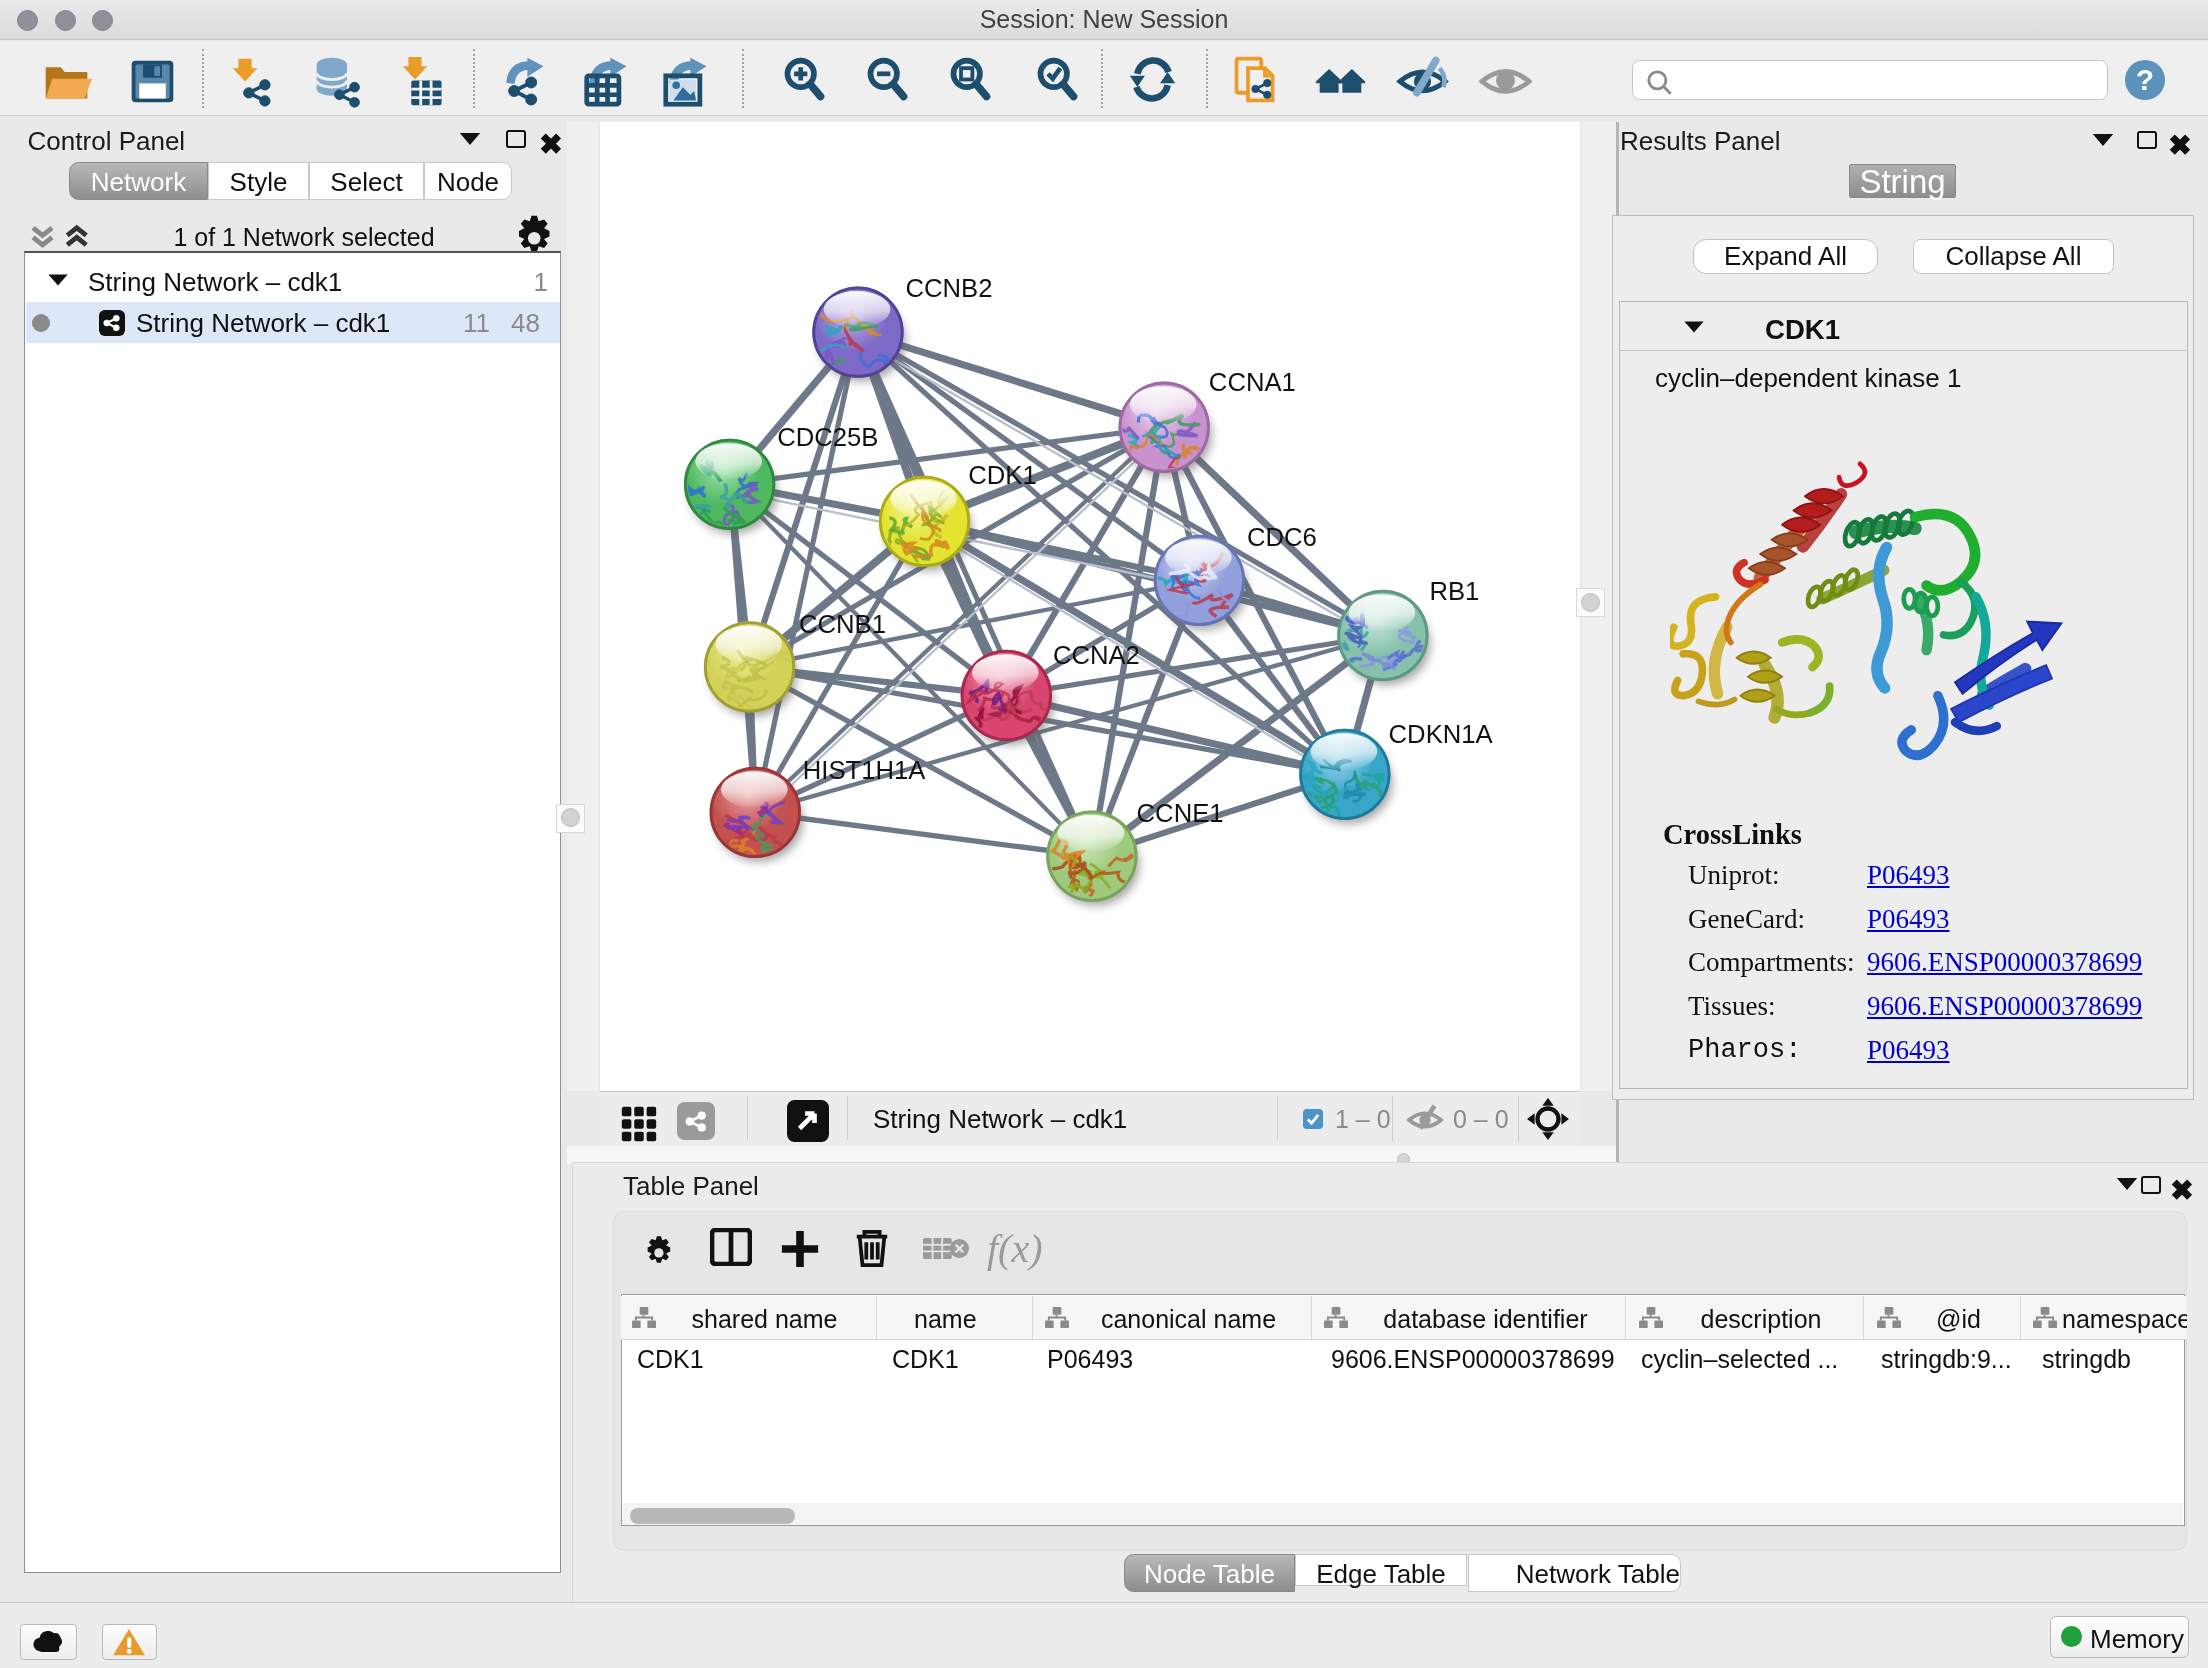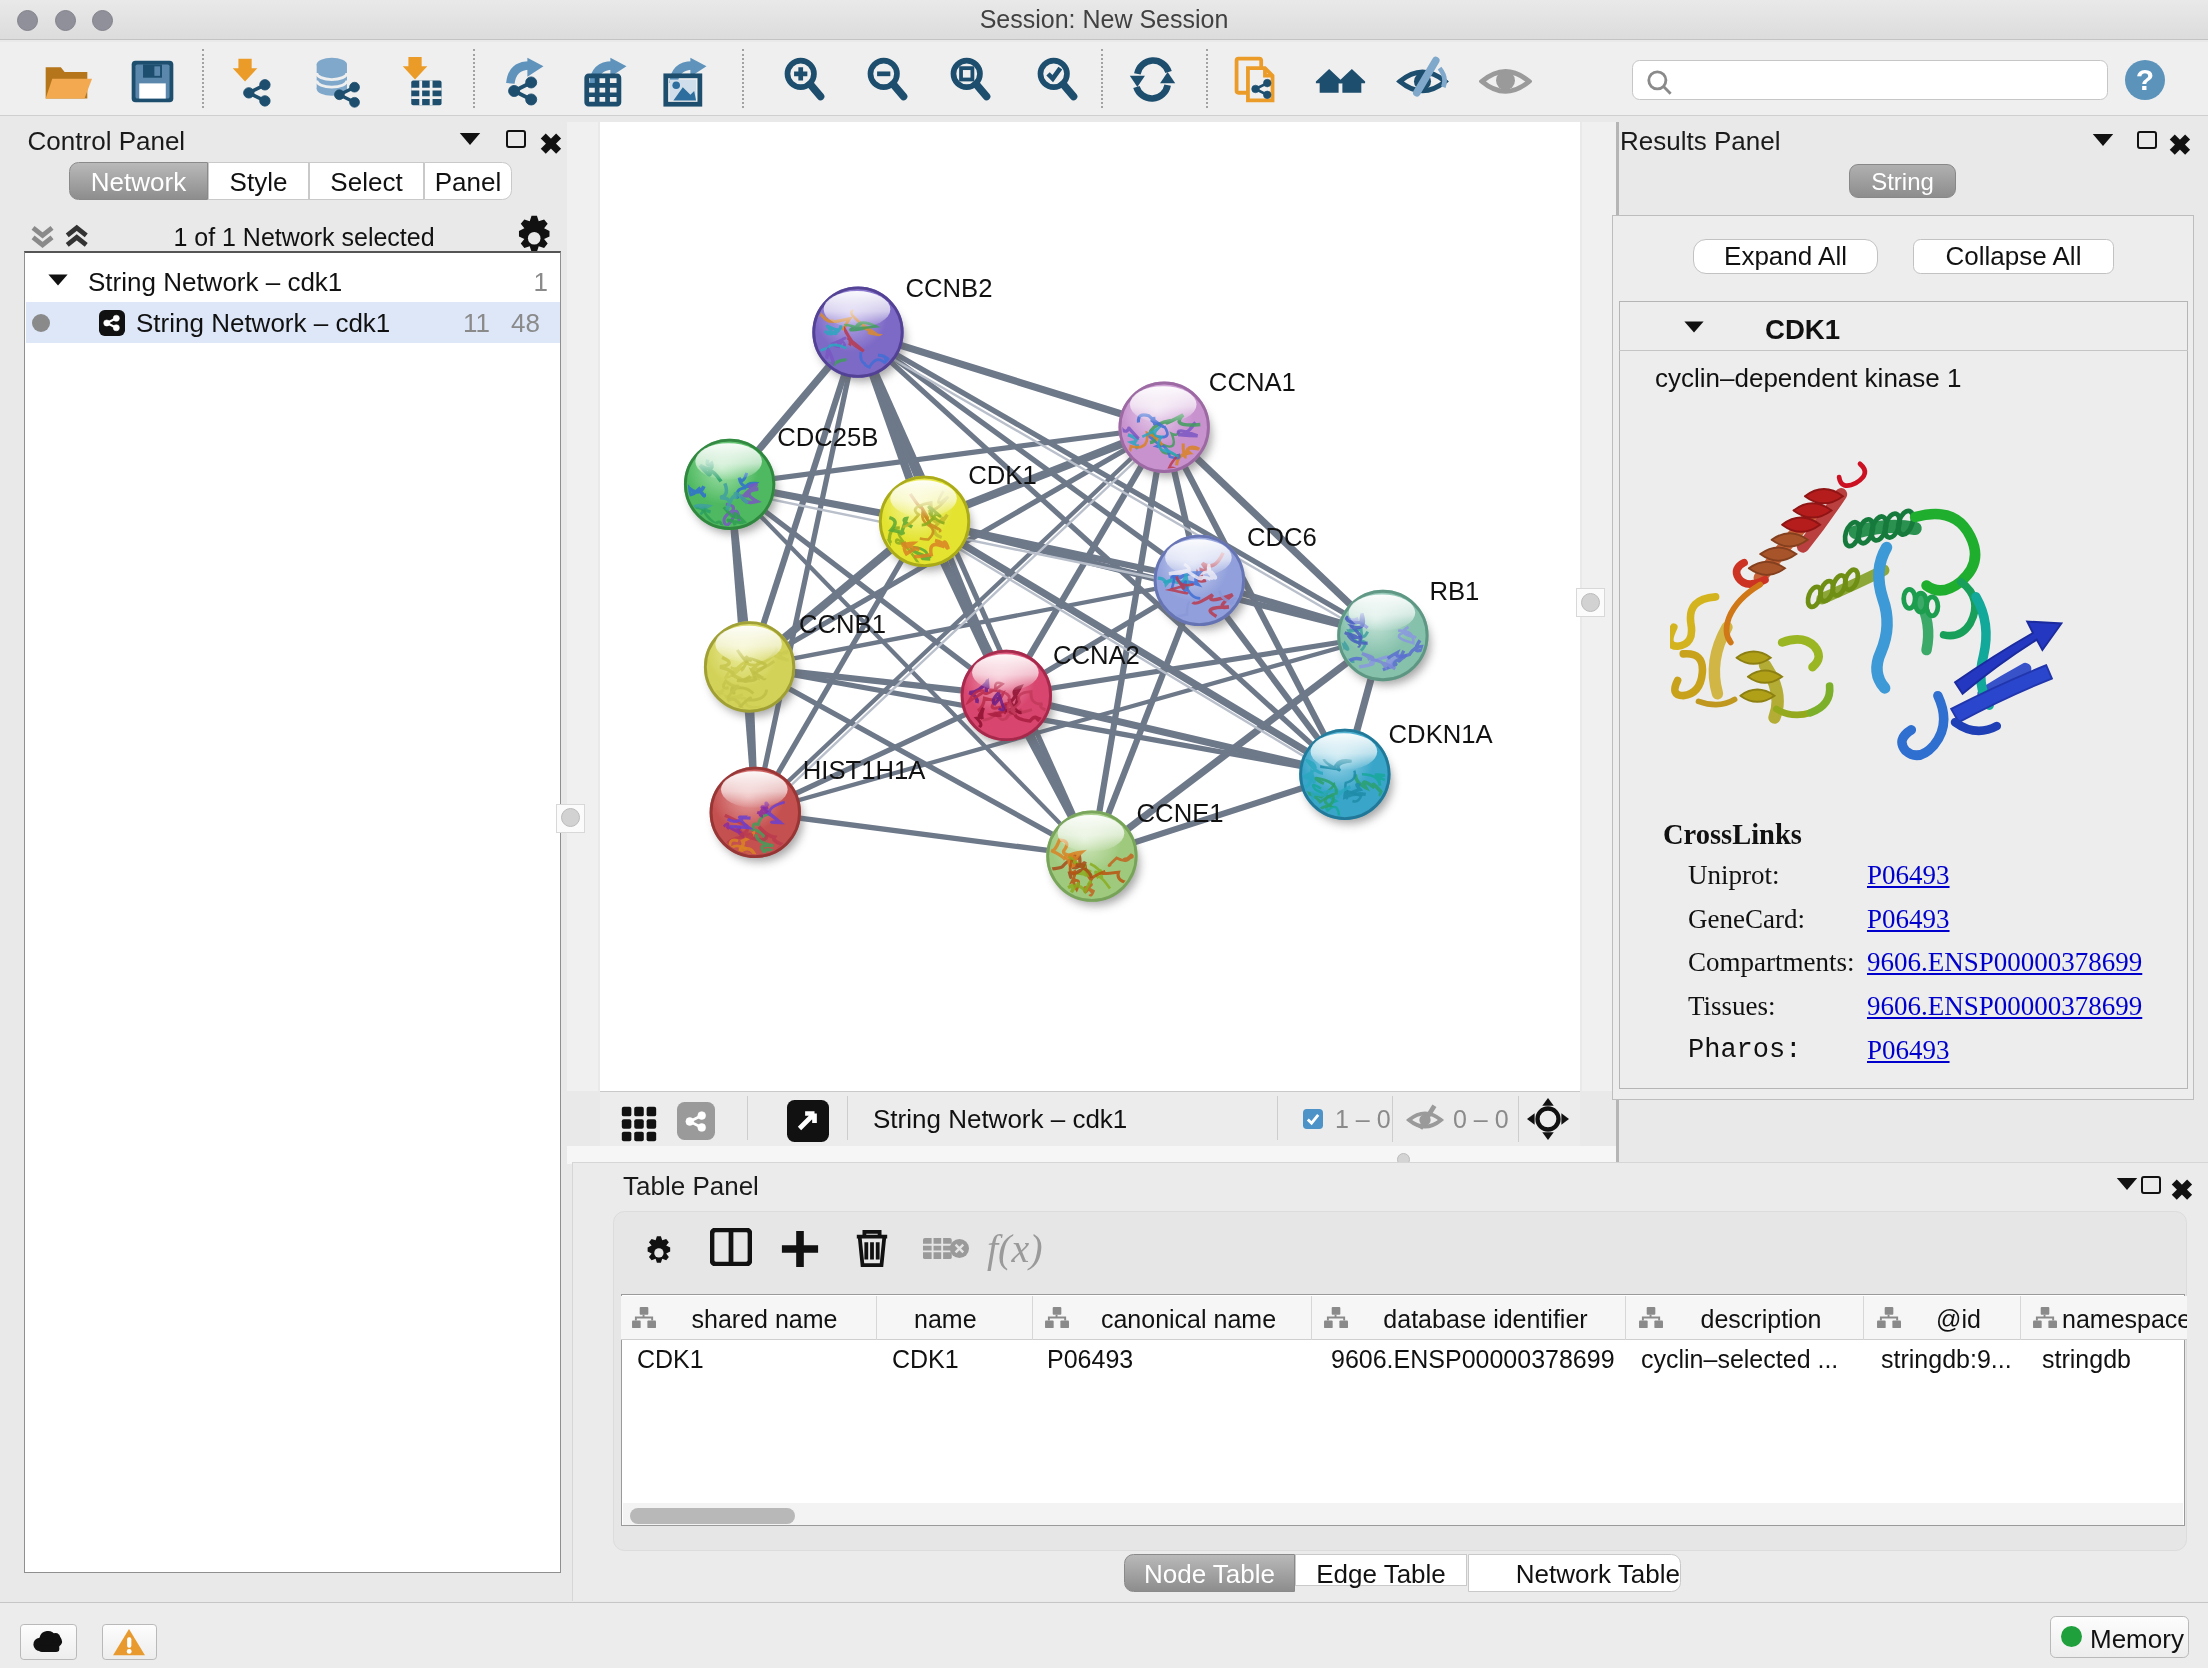--- a/index.html
+++ b/index.html
@@ -172,21 +172,21 @@
     <path d="M19 19 L27 27" stroke="#8a8a8a" stroke-width="3"></path>
   </svg>
 <div class="abs" style="left:2125px;top:60px;width:40px;height:40px;border-radius:50%;background:#5b93bb;color:#fff;font-weight:bold;font-size:30px;text-align:center;line-height:40px">?</div>
 <div class="abs hdrtxt" style="left:27.6px;top:126px">Control Panel</div>
 <div class="abs tri" style="left:458px;top:132px;transform:scale(.85)"></div>
 <div class="abs" style="left:506px;top:130px;width:20px;height:18px;border:2.9px solid #111;border-radius:2.9px"></div>
 <div class="abs" style="left:539px;top:128px;font-size:28.5px;font-weight:bold;color:#111">✖</div>
 <div class="abs" style="left:69px;top:162px;width:139px;height:38px;background:linear-gradient(#b9b9b9,#8d8d8d);border:1px solid #8a8a8a;border-radius:9.5px 0 0 9.5px;color:#fff;font-size:26px;text-align:center;line-height:38px">Network</div>
 <div class="abs" style="left:208px;top:162px;width:101px;height:38px;background:#fff;border:1px solid #c9c9c9;font-size:26px;color:#111;text-align:center;line-height:38px">Style</div>
 <div class="abs" style="left:309px;top:162px;width:115px;height:38px;background:#fff;border:1px solid #c9c9c9;font-size:26px;color:#111;text-align:center;line-height:38px">Select</div>
-<div class="abs" style="left:424px;top:162px;width:88px;height:38px;background:#fff;border:1px solid #c9c9c9;border-radius:0 9.5px 9.5px 0;font-size:26px;color:#111;text-align:center;line-height:38px">Panel</div>
+<div class="abs" style="left:424px;top:162px;width:88px;height:38px;background:#fff;border:1px solid #c9c9c9;border-radius:0 9.5px 9.5px 0;font-size:26px;color:#111;text-align:center;line-height:38px">Node</div>
 <svg class="abs" style="left:28.5px;top:224px" width="67" height="28.5" viewBox="0 0 70 30">
     <g fill="none" stroke="#8a8a8a" stroke-width="5">
       <path d="M4 4 L14 12 L24 4 M4 14 L14 22 L24 14"></path>
     </g>
     <g fill="none" stroke="#333" stroke-width="5">
       <path d="M40 12 L50 4 L60 12 M40 22 L50 14 L60 22"></path>
     </g>
   </svg>
 <div class="abs" style="left:95px;top:223px;width:418px;text-align:center;font-size:25px;color:#111">1 of 1 Network selected</div>
 <svg class="abs" style="left:510px;top:214px" width="51" height="51" viewBox="0 0 54 54">
@@ -637,21 +637,21 @@
         <path d="M22 0 L14 -6 L14 6 Z"></path>
       </g>
     </g>
   </svg>
 <div class="abs" style="left:567px;top:1146px;width:1049px;height:18px;background:#f6f6f6"></div>
 <div class="abs" style="left:1397px;top:1153px;width:13.3px;height:13.3px;border-radius:50%;background:#d4d4d4;border:1px solid #bcbcbc"></div>
 <div class="abs hdrtxt" style="left:1620px;top:126px">Results Panel</div>
 <div class="abs tri" style="left:2091px;top:133px;transform:scale(.85)"></div>
 <div class="abs" style="left:2137px;top:131px;width:20px;height:18px;border:2.9px solid #111;border-radius:2.9px"></div>
 <div class="abs" style="left:2168px;top:129px;font-size:28.5px;font-weight:bold;color:#111">✖</div>
-<div class="abs" style="left:1849px;top:164px;width:107px;height:34px;background:linear-gradient(#b0b0b0,#8d8d8d);border:1px solid #888;border-radius:9px;color:#fff;font-size:24px;text-align:center;line-height:34px">String</div>
+<div class="abs" style="left:1849px;top:164px;width:107px;height:34px;background:linear-gradient(#b0b0b0,#8d8d8d);border:1px solid #888;border-radius:2px;color:#fff;font-size:33px;text-align:center;line-height:34px">String</div>
 <div class="abs" style="left:1612px;top:215px;width:582px;height:885px;background:#ededed;border:1.9px solid #bdbdbd"></div>
 <div class="abs" style="left:1693px;top:239px;width:185px;height:35px;background:#fff;border:1.9px solid #c2c2c2;border-radius:13px;font-size:26px;color:#111;text-align:center;line-height:32px">Expand All</div>
 <div class="abs" style="left:1913px;top:239px;width:201px;height:35px;background:#fff;border:1.9px solid #c2c2c2;border-radius:7.6px;font-size:26px;color:#111;text-align:center;line-height:32px">Collapse All</div>
 <div class="abs" style="left:1619px;top:301px;width:569px;height:788px;background:#ededed;border:1.9px solid #b5b5b5"></div>
 <div class="abs" style="left:1619px;top:301px;width:569px;height:50px;border-bottom:1.9px solid #c5c5c5"></div>
 <div class="abs tri" style="left:1682px;top:320px;transform:scale(.8)"></div>
 <div class="abs" style="left:1765px;top:314px;font-size:27.6px;font-weight:bold;color:#111">CDK1</div>
 <div class="abs" style="left:1655px;top:363px;font-size:26px;color:#111">cyclin–dependent kinase 1</div>
 <svg class="abs" style="left:1670px;top:456px" width="399" height="314" viewBox="0 0 420 330">
     <g>

